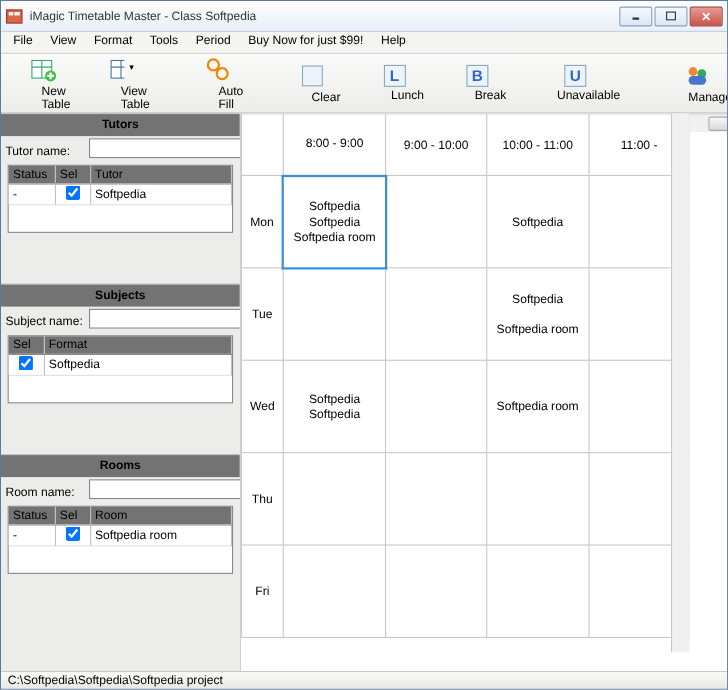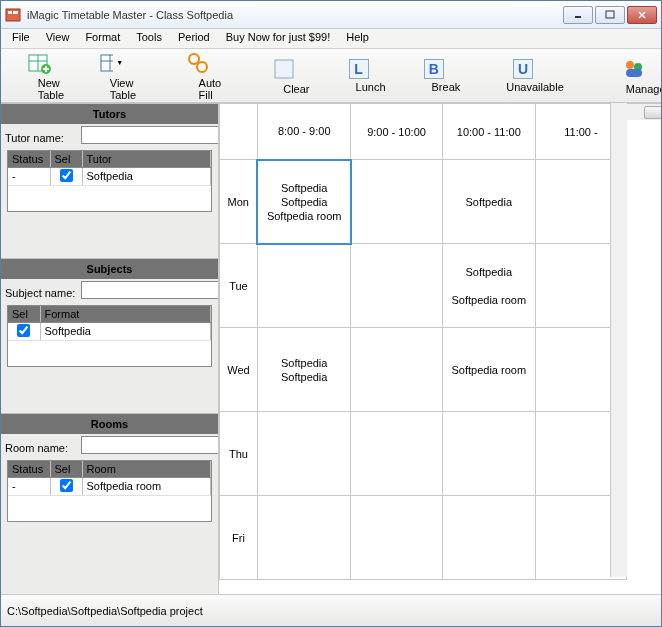--- a/index.html
+++ b/index.html
@@ -53,21 +53,21 @@
 .tgrid tbody th { width: 40px; font-weight: normal; background: #fff; }
 .tgrid tbody td { height: 84px; }
 .tgrid .time-col { width: 100px; }
 .tgrid .sel { border: 2px solid #3a8ed8; }
 .cell-lines { line-height: 14px; }
 .hscroll { height: 17px; background: #f0f0f0; border-top: 1px solid #c8c8c8; display:flex; align-items:center; }
 .hscroll .track { flex:1; height:15px; background:linear-gradient(#eee,#ddd); position:relative; margin:0 17px; }
 .hscroll .thumb { position:absolute; left:0; width:120px; height:13px; top:1px; background: linear-gradient(#f8f8f8,#d8d8d8); border:1px solid #aaa; border-radius:2px; }
 .vscroll { position:absolute; right:0; top:0; bottom:17px; width:17px; background:#f0f0f0; border-left:1px solid #c8c8c8; }
 
-.statusbar { height: 32px; background: linear-gradient(#fafafa,#e8e8e6); border-top: 1px solid #c8c8c8; padding: 2px 6px; display: flex; align-items: center; }
+.statusbar { height: 16px; background: linear-gradient(#fafafa,#e8e8e6); border-top: 1px solid #c8c8c8; padding: 2px 6px; display: flex; align-items: center; }
 </style>
 </head>
 <body>
 
 <div class="titlebar">
   <svg class="app-icon" viewBox="0 0 16 16">
       <rect x="1" y="2" width="14" height="12" fill="#d64" stroke="#933"></rect>
       <rect x="3" y="4" width="4" height="3" fill="#fff"></rect>
       <rect x="8" y="4" width="5" height="3" fill="#fff"></rect>
     </svg>

